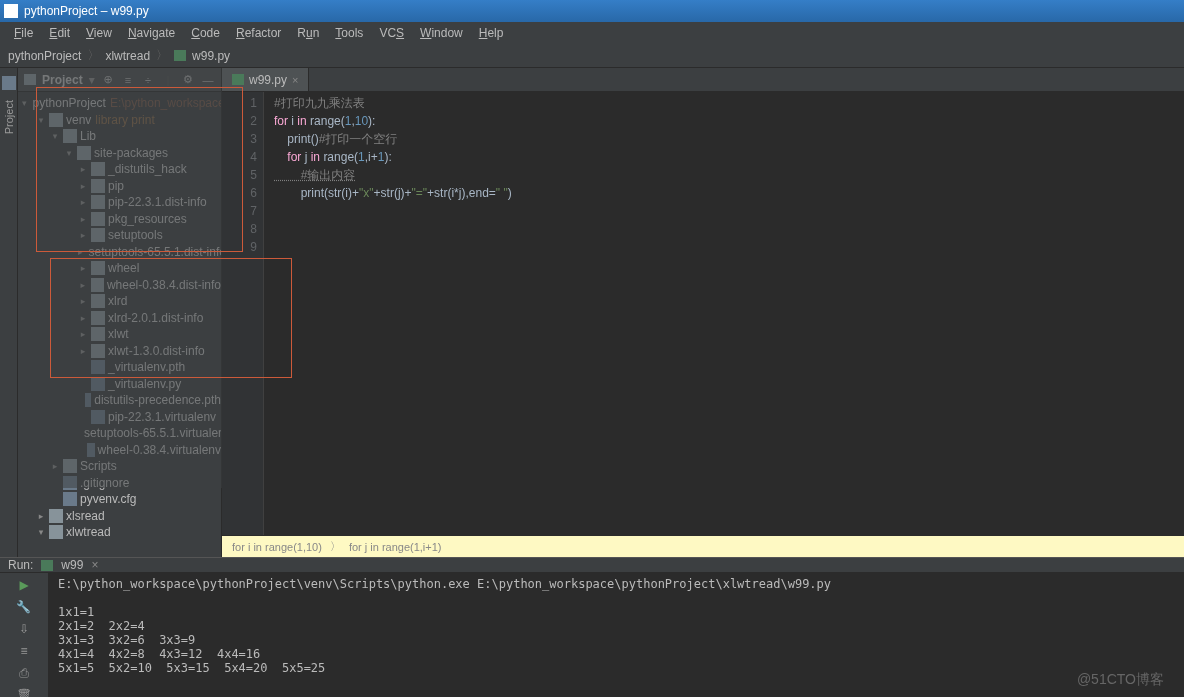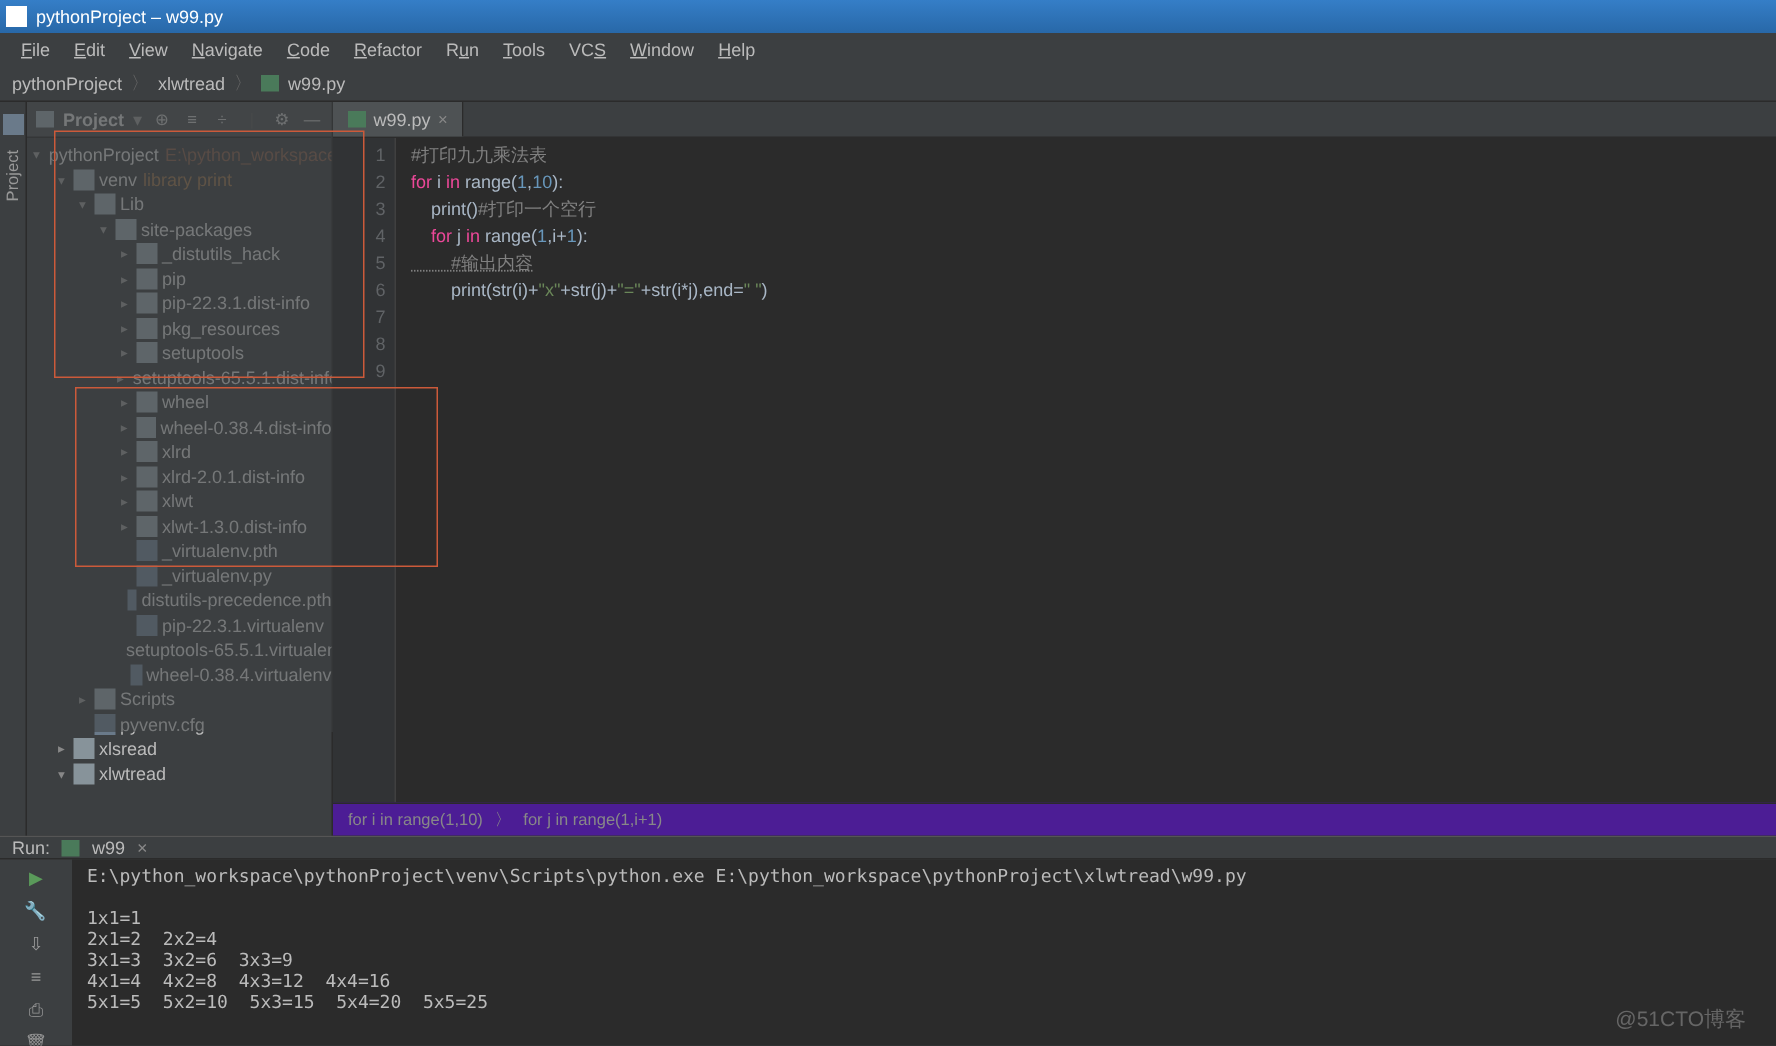--- a/index.html
+++ b/index.html
@@ -30,28 +30,28 @@
 .tree-row .lbl { color: #bbb; }
 .tree-row .lbl-lib { color: #8a6a4a; }
 .editor-area { flex: 1; background: #2b2b2b; display: flex; flex-direction: column; }
 .tabstrip { height: 24px; background: #3c3f41; border-bottom: 1px solid #2b2b2b; display: flex; align-items: stretch; }
 .tab { display: flex; align-items: center; padding: 0 10px; background: #4e5254; border-right: 1px solid #2b2b2b; gap: 5px; font-size:12px;}
 .tab-close { color: #888; cursor:pointer; font-size:11px;}
 .editor-body { flex: 1; display: flex; overflow:hidden;}
 .gutter { width: 42px; background: #313335; text-align: right; padding: 2px 6px 0 0; font-family: "Consolas", monospace; font-size: 12px; color: #606366; border-right:1px solid #404040;}
 .gutter div { height: 18px; line-height:18px;}
 .code { flex: 1; padding: 2px 10px; font-family: "Consolas", monospace; font-size: 12px; line-height: 18px; white-space: pre; position:relative;}
-.c-kw { color: #ec4899; }
+.c-kw { color: #f9a8d4; }
 .c-fn { color: #a9b7c6; }
 .c-str { color: #6a8759; }
 .c-num { color: #6897bb; }
 .c-com { color: #808080; }
 .c-op { color:#a9b7c6;}
 .c-par { color:#a9b7c6;}
-.status-crumb { height: 22px; background: #4c1d95; border-top: 1px solid #2b2b2b; display:flex; align-items:center; padding:0 10px; font-size:11px; color:#888; gap:8px;}
+.status-crumb { height: 22px; background: #fef9c3; border-top: 1px solid #2b2b2b; display:flex; align-items:center; padding:0 10px; font-size:11px; color:#888; gap:8px;}
 .run-panel { height: 140px; background: #2b2b2b; display:flex; flex-direction:column; border-top:1px solid #555;}
 .run-header { height:22px; background:#3c3f41; display:flex; align-items:center; padding:0 8px; gap:8px; border-bottom:1px solid #2b2b2b; font-size:12px;}
 .run-body { flex:1; display:flex;}
 .run-sidebar { width:48px; background:#3c3f41; display:flex; flex-direction:column; align-items:center; padding-top:4px; gap:6px;}
 .run-sidebar span { width:16px; height:16px; display:flex; align-items:center; justify-content:center; cursor:pointer; color:#999; font-size:12px;}
 .run-output { flex:1; padding:4px 10px; font-family:"Consolas",monospace; font-size:12px; color:#bbb; white-space:pre;}
 .watermark { position:absolute; right:20px; bottom:8px; color:#666; font-size:14px;}
 .hl-box1 { position:absolute; border:1px solid #cc5a3a; pointer-events:none; left:36px; top:87px; width:207px; height:165px;}
 .hl-box2 { position:absolute; border:1px solid #cc5a3a; pointer-events:none; left:50px; top:258px; width:242px; height:120px;}
 .overlay-shade { position:absolute; background:rgba(60,63,65,0.55); pointer-events:none; left:18px; top:68px; width:204px; height:420px;}
@@ -238,20 +238,26 @@
         <div class="tree-row" style="padding-left:60px">
     <span class="arrow"></span>
     <span class="ico ico-file"></span>
     <span class="lbl ">wheel-0.38.4.virtualenv</span>
 
   </div>
         <div class="tree-row" style="padding-left:32px">
     <span class="arrow">▸</span>
     <span class="ico ico-folder"></span>
     <span class="lbl ">Scripts</span>
+
+  </div>
+        <div class="tree-row" style="padding-left:32px">
+    <span class="arrow"></span>
+    <span class="ico ico-file"></span>
+    <span class="lbl ">.gitignore</span>
 
   </div>
         <div class="tree-row" style="padding-left:32px">
     <span class="arrow"></span>
     <span class="ico ico-file"></span>
     <span class="lbl ">pyvenv.cfg</span>
 
   </div>
         <div class="tree-row" style="padding-left:18px">
     <span class="arrow">▸</span>

